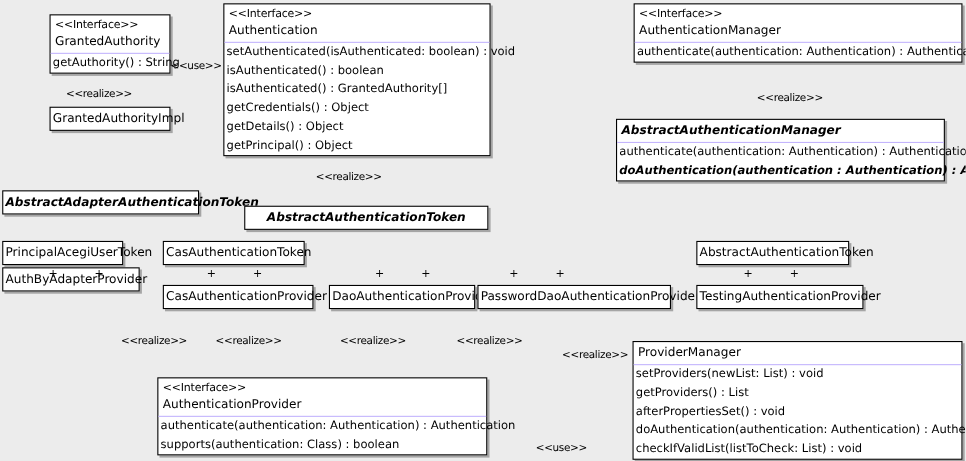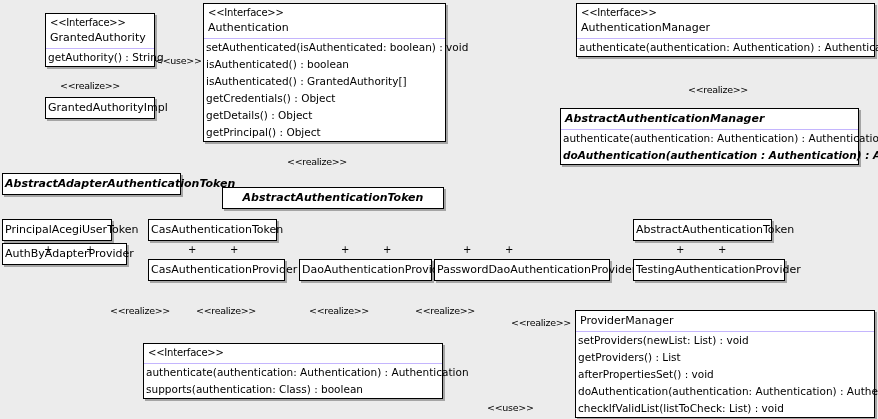--- a/index.html
+++ b/index.html
@@ -302,20 +302,21 @@
     <span>PasswordDaoAuthenticationProvider</span>
   </div>
 
   <div class="uml-simple" style="left:633px; top:259px; width:152px;">
     <span>TestingAuthenticationProvider</span>
   </div>
 
   <div class="uml-box" style="left:143px; top:343px; width:300px;">
     <div class="uml-head">
       <span class="stereo">&lt;&lt;Interface&gt;&gt;</span>
+      <span class="cname">AuthenticationProvider</span>
     </div>
     <div class="uml-compartment">
       <div class="uml-attr">authenticate(authentication: Authentication) : Authentication</div>
       <div class="uml-attr">supports(authentication: Class) : boolean</div>
     </div>
   </div>
 
   <div class="uml-box" style="left:575px; top:310px; width:300px;">
     <div class="uml-head">
       <span class="cname">ProviderManager</span>

